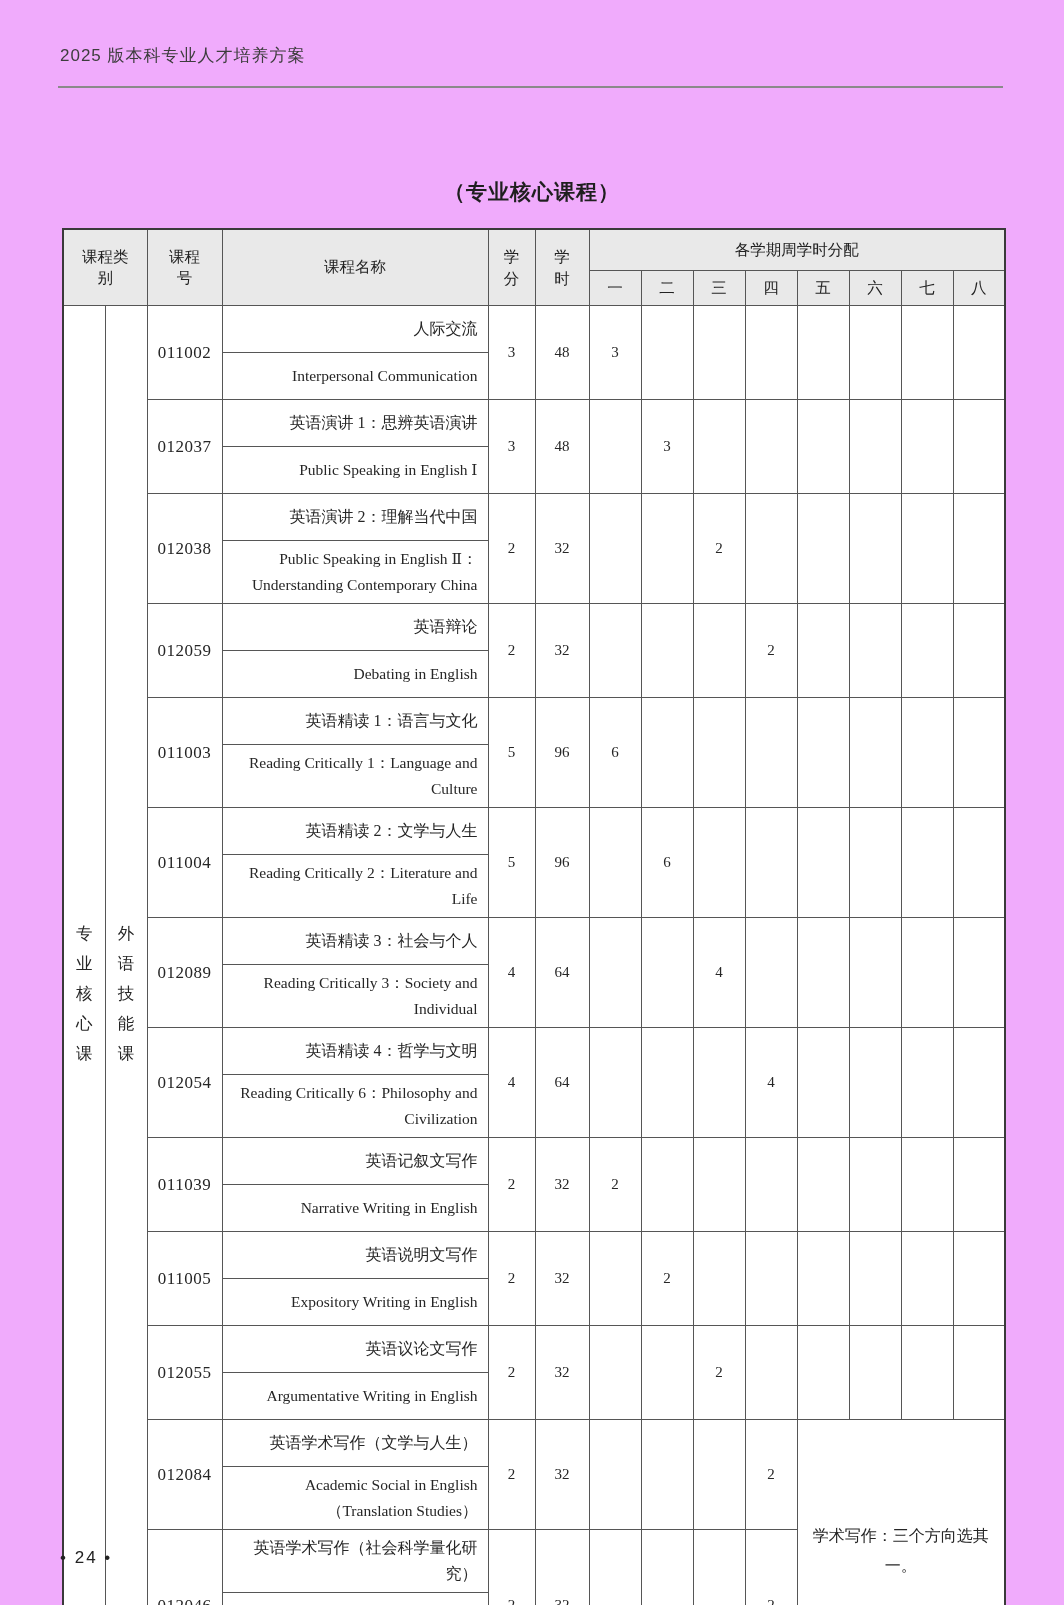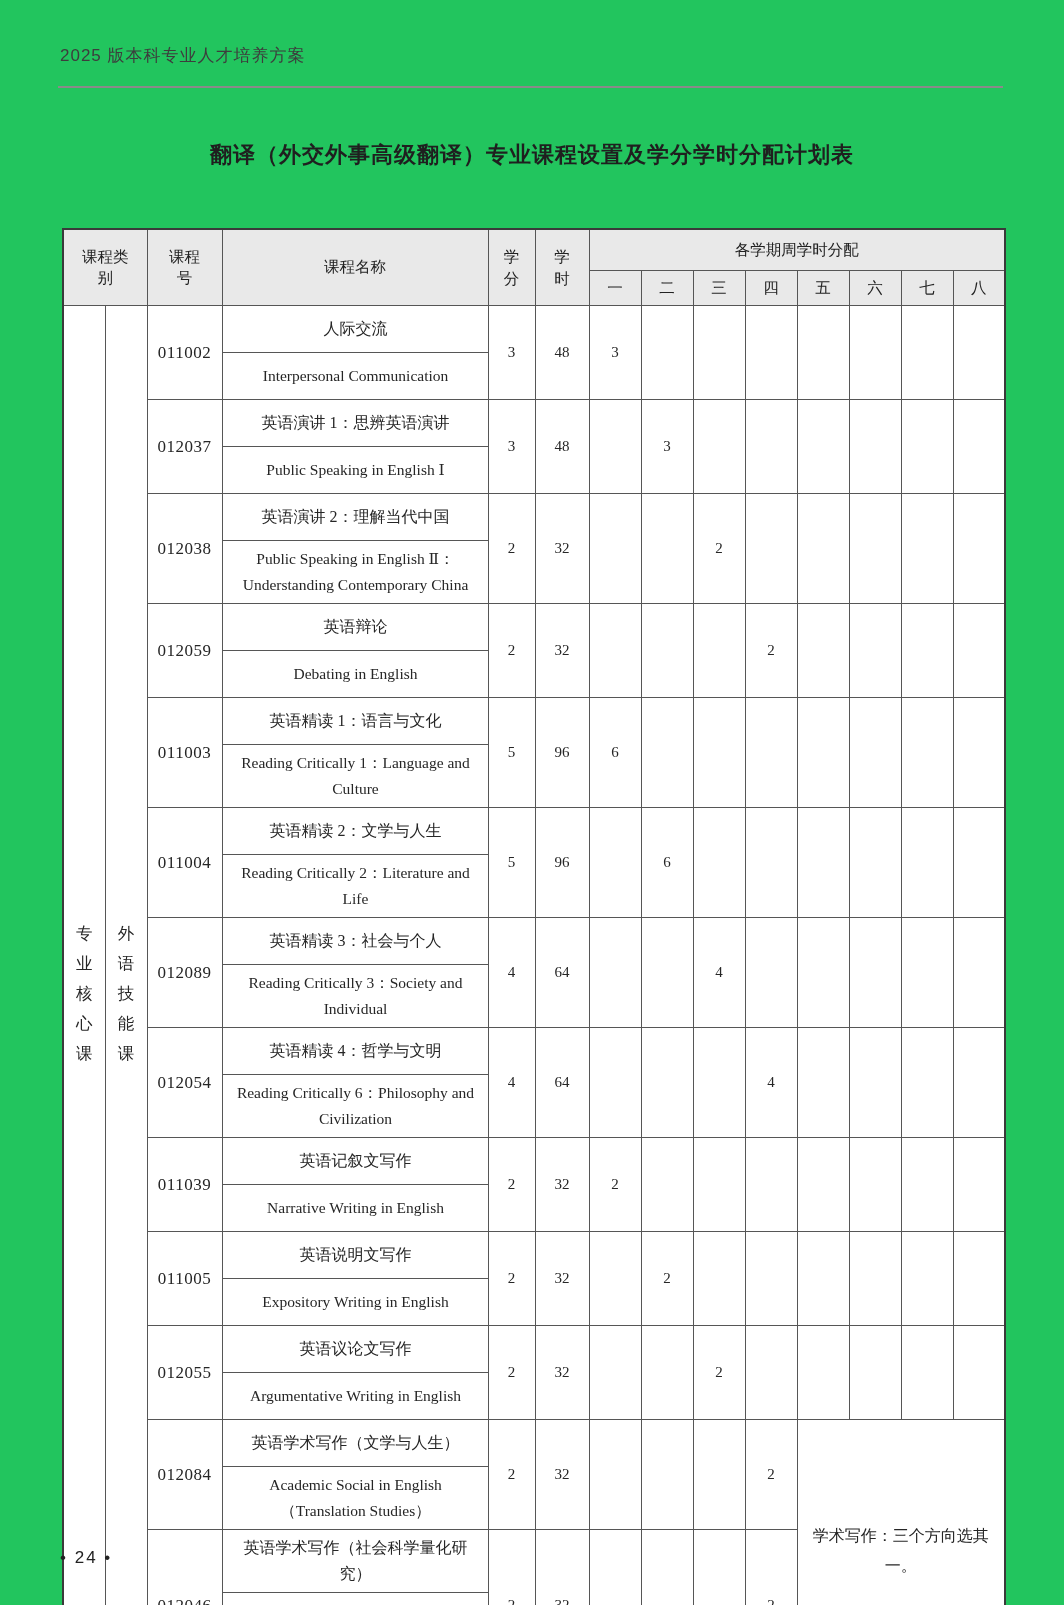--- a/index.html
+++ b/index.html
@@ -1,18 +1,18 @@
 <!DOCTYPE html>
 <html lang="zh"><head>
 <meta charset="utf-8">
 <style>
   html,body { margin:0; padding:0; background:#ffffff; }
   .page {
     position:relative; width:1064px; height:1605px; margin:0 auto;
-    background:#22c55e; overflow:hidden;
+    background:#f0abfc; overflow:hidden;
     font-family:"Liberation Serif","DejaVu Serif",serif; color:#262626;
   }
   .doc-header {
     position:absolute; left:60px; top:44px;
     font-family:"Liberation Sans","DejaVu Sans",sans-serif;
     font-size:17px; color:#3d3d3d; letter-spacing:1px;
   }
   .header-rule {
     position:absolute; left:58px; top:86px; width:945px; height:2px;
     background:#8a8a8a;
@@ -43,41 +43,41 @@
   tr.head-1 th { height:36px; }
   tr.head-2 th { height:30px; }
   th.stack { white-space:pre-line; line-height:22px; padding:4px 0; }
 
   .curriculum td {
     font-family:"Liberation Serif","DejaVu Serif",serif;
     font-size:15.5px; color:#262626; background:#ffffff; padding:0;
   }
   td.cat  { white-space:pre-line; line-height:30px; font-size:16.5px; padding:0 2px; }
   td.no   { font-size:17px; letter-spacing:0.5px; }
-  td.name { text-align:center; padding:5px 10px 5px 11px; line-height:26px; }
+  td.name { text-align:right; padding:5px 10px 5px 11px; line-height:26px; }
   td.name-cn { height:36px; font-size:16px; }
   td.name-en { height:36px; font-size:15.5px; }
   td.num  { font-size:15px; }
   td.note { font-size:16px; line-height:30px; padding:2px 14px; }
 
   .page-number {
     position:absolute; left:60px; top:1548px;
     font-family:Liberation Sans, sans-serif;
     font-size:17px; color:#222222; letter-spacing:2px;
   }
 </style>
 </head>
 <body>
 
 <div class="page">
 
   <div class="doc-header">2025 版本科专业人才培养方案</div>
   <div class="header-rule"></div>
 
-  <h1 class="title">翻译（外交外事高级翻译）专业课程设置及学分学时分配计划表</h1>
+  <h2 class="subtitle">（专业核心课程）</h2>
 
   <table class="curriculum">
     <colgroup>
       <col style="width:42px">
         <col style="width:42px">
         <col style="width:75px">
       <col style="width:266px">
         <col style="width:47px">
         <col style="width:54px">
       <col style="width:52px">

